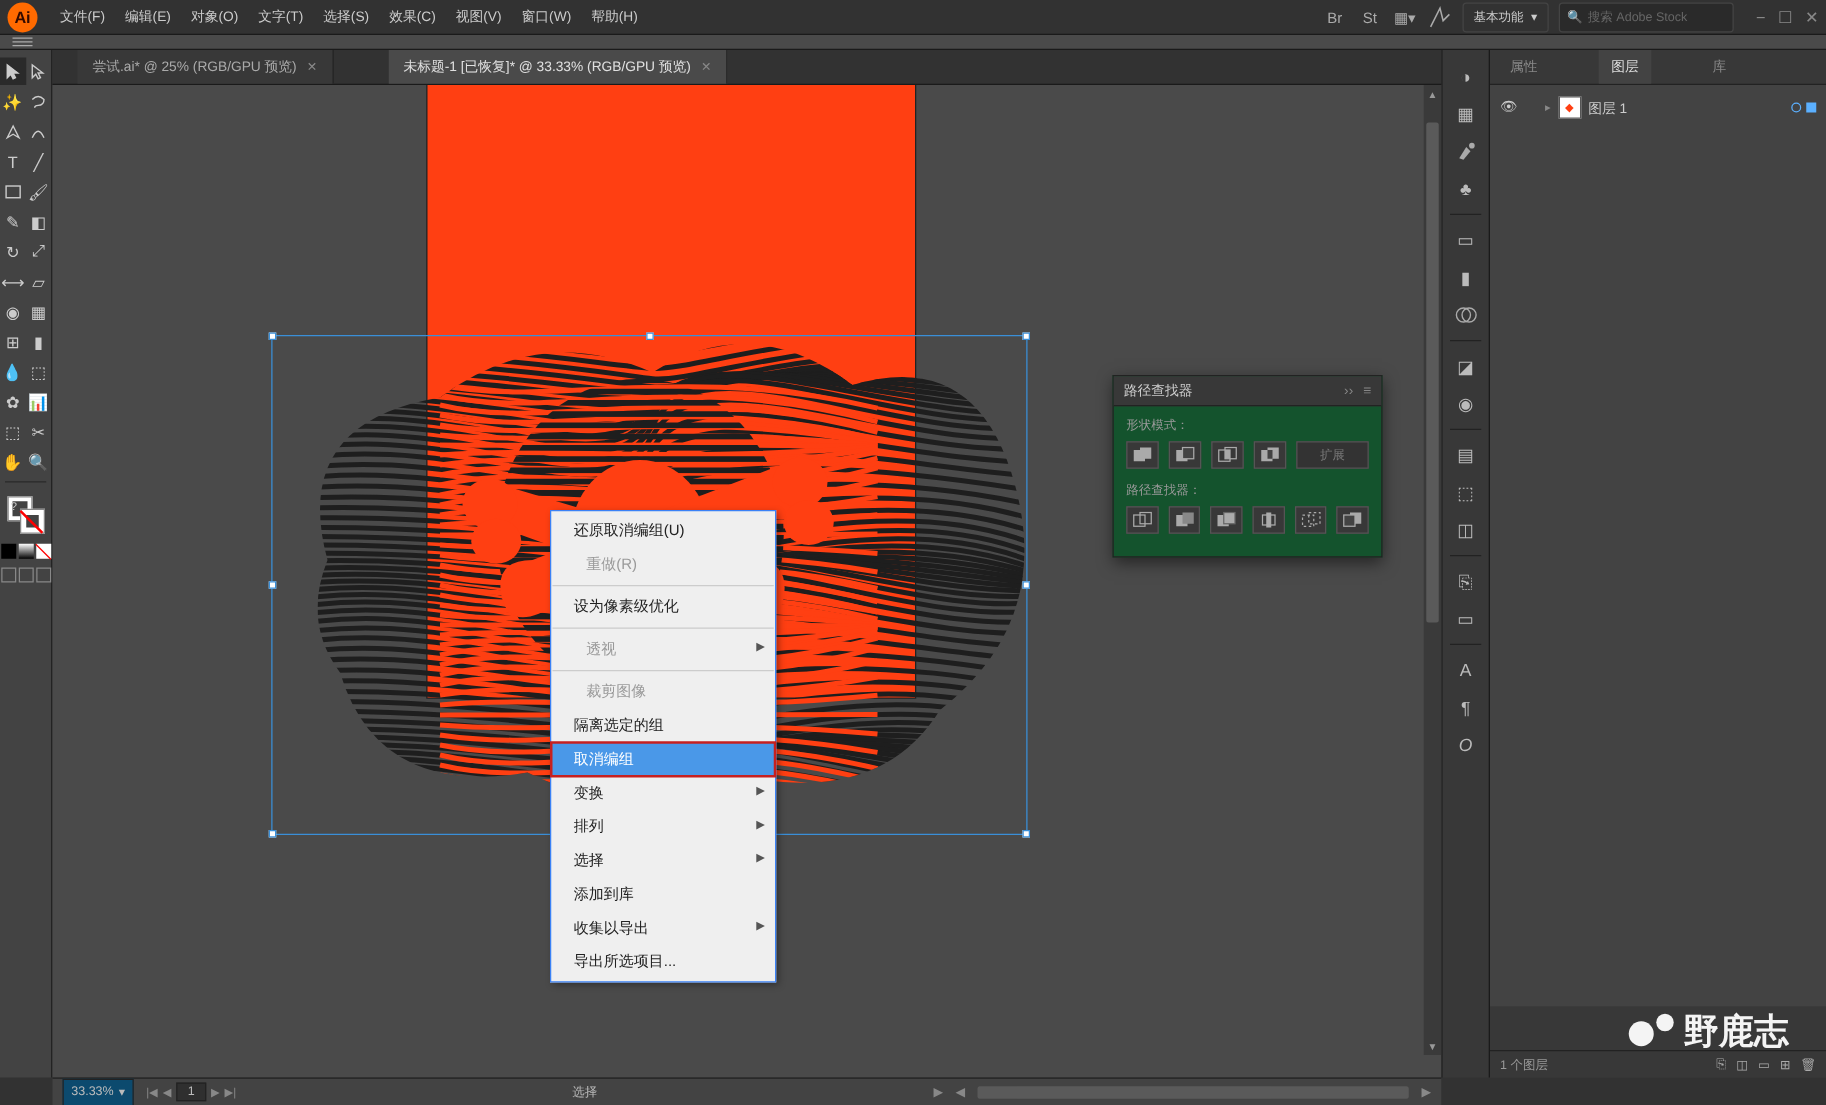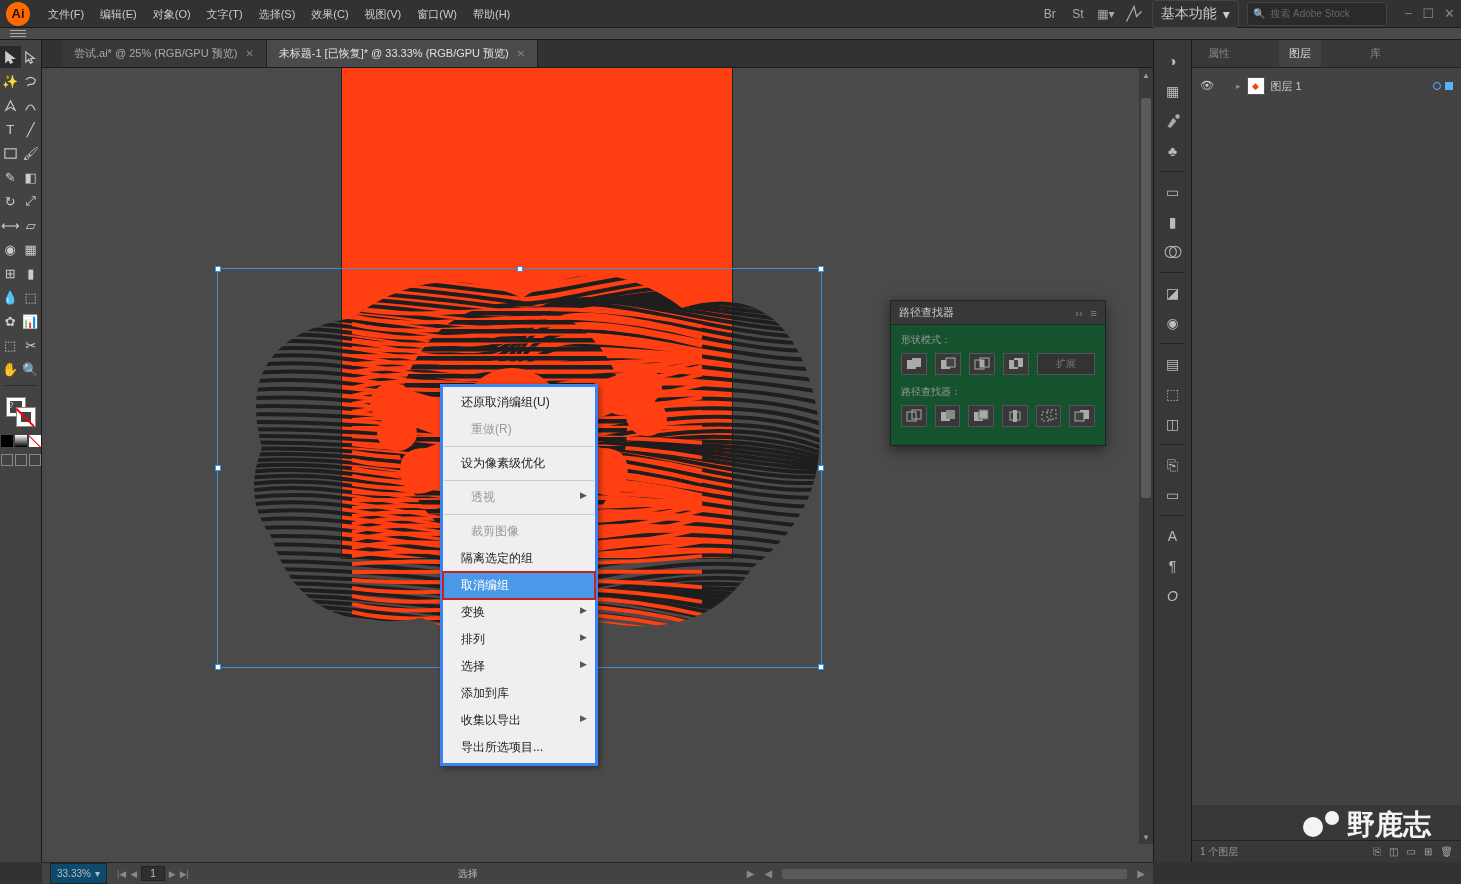--- a/index.html
+++ b/index.html
@@ -4,21 +4,21 @@
 <style>
 * { margin:0; padding:0; box-sizing:border-box; font-family:"Microsoft YaHei",sans-serif; user-select:none; }
 body { width:1461px; height:884px; background:#323232; overflow:hidden; color:#ccc; font-size:11px; position:relative; }
 
 
 .menubar { height:28px; background:#323232; display:flex; align-items:center; padding:0 6px; border-bottom:1px solid #1a1a1a; }
 .logo { width:24px; height:24px; background:#ff6a00; color:#330b00; font-weight:bold; display:flex; align-items:center; justify-content:center; border-radius:12px; font-size:13px; margin-right:10px; }
 .menubar .menu-item { padding:0 8px; line-height:28px; color:#ccc; cursor:default; }
 .menubar-right { margin-left:auto; display:flex; align-items:center; gap:8px; }
 .mb-icon { width:20px; height:20px; display:flex; align-items:center; justify-content:center; color:#aaa; font-size:12px; }
-.workspace-sel { display:flex; align-items:center; gap:6px; padding:4px 8px; border:1px solid #444; border-radius:3px; color:#ccc; font-size:14px; }
+.workspace-sel { display:flex; align-items:center; gap:6px; padding:4px 8px; border:1px solid #444; border-radius:3px; color:#ccc; font-size:10px; }
 .search-stock { width:140px; height:24px; background:#2a2a2a; border:1px solid #444; border-radius:3px; display:flex; align-items:center; padding:0 6px; color:#666; font-size:10px; gap:4px; }
 .win-btns { display:flex; gap:10px; color:#888; font-size:13px; margin-left:10px; }
 
 
 .optbar { height:12px; background:#4a4a4a; border-bottom:1px solid #1a1a1a; display:flex; align-items:center; padding:0 10px; }
 .hamburger { width:16px; display:flex; flex-direction:column; gap:2px; }
 .hamburger span { height:1px; background:#aaa; display:block; }
 
 
 .app-body { display:flex; height:calc(100% - 40px - 22px); }
@@ -34,21 +34,21 @@
 .fill-stroke .stroke-sw::after { content:""; position:absolute; inset:4px; background:#434343; }
 .fill-stroke .none-line { position:absolute; right:3px; bottom:3px; width:18px; height:18px; }
 .fill-stroke .none-line::after { content:""; position:absolute; left:0; top:0; width:140%; height:2px; background:red; transform:rotate(45deg); transform-origin:0 0; }
 .color-row { display:flex; gap:2px; margin-top:4px; }
 .color-row div { width:12px; height:12px; }
 .draw-mode { display:flex; gap:2px; margin-top:5px; }
 .draw-mode div { width:12px; height:12px; border:1px solid #888; }
 
 
 .docarea { flex:1; display:flex; flex-direction:column; background:#323232; position:relative; }
-.tabs { height:28px; background:#323232; display:flex; align-items:flex-end; border-bottom:1px solid #1a1a1a; padding-left:20px; }
+.tabs { height:28px; background:#323232; display:flex; align-items:flex-end; border-bottom:1px solid #1a1a1a; padding-left:20px;gap:44px; }
 .tab { padding:6px 12px; font-size:11px; color:#aaa; background:#383838; border-right:1px solid #222; display:flex; align-items:center; gap:8px; }
 .tab.active { background:#4a4a4a; color:#e0e0e0; }
 .tab .close { color:#888; font-size:10px; }
 .canvas-wrap { flex:1; background:#4a4a4a; position:relative; overflow:hidden; }
 .artboard { position:absolute; left:300px; top:0; width:390px; height:490px; background:#ff3f12; box-shadow:0 0 0 1px #222; }
 .artwork { position:absolute; left:160px; top:150px; width:640px; height:460px; }
 .artwork svg { width:100%; height:100%; }
 .selbox { position:absolute; left:175px; top:200px; width:605px; height:400px; border:1px solid #3a8fd8; }
 .handle { position:absolute; width:6px; height:6px; background:#fff; border:1px solid #3a8fd8; }
 .vscroll { position:absolute; right:0; top:0; width:14px; bottom:18px; background:#3a3a3a; }
@@ -79,21 +79,21 @@
 .pathfinder .pf-head { height:24px; background:#383838; display:flex; align-items:center; padding:0 8px; color:#ccc; font-size:11px; border-bottom:1px solid #222; }
 .pathfinder .pf-head .pf-right { margin-left:auto; display:flex; gap:8px; color:#888; }
 .pathfinder .pf-body { padding:8px 10px; }
 .pathfinder .pf-label { color:#999; font-size:10px; margin-bottom:6px; }
 .pathfinder .pf-row { display:flex; gap:8px; margin-bottom:10px; align-items:center; }
 .pf-btn { width:26px; height:22px; background:#383838; border:1px solid #555; display:flex; align-items:center; justify-content:center; }
 .pf-btn svg { width:16px; height:14px; }
 .pf-expand { flex:1; height:22px; background:#333; border:1px solid #555; color:#777; display:flex; align-items:center; justify-content:center; font-size:10px; }
 
 
-.ctx { position:absolute; left:440px; top:384px; width:158px; background:#efefef; border:3px solid #3b82f6; box-shadow:2px 2px 6px rgba(0,0,0,.4); color:#222; font-size:12px; padding:2px 0; }
+.ctx { position:absolute; left:440px; top:408px; width:181px; background:#efefef; border:1px solid #3b82f6; box-shadow:2px 2px 6px rgba(0,0,0,.4); color:#222; font-size:12px; padding:2px 0; }
 .ctx .ci { padding:5px 18px; position:relative; }
 .ctx .ci.disabled { color:#9a9a9a;padding-left:28px; }
 .ctx .ci.hover { background:#4a98e8; color:#fff; outline:2px solid #c62020; outline-offset:-1px; }
 .ctx .ci .arrow { position:absolute; right:8px; top:6px; font-size:9px; color:#555; }
 .ctx .sep { height:1px; background:#ccc; margin:3px 1px; }
 
 
 .status { position:absolute; left:42px; right:308px; bottom:0; height:22px; background:#434343; border-top:1px solid #222; display:flex; align-items:center; padding:0 8px; gap:10px; color:#bbb; font-size:10px; }
 .zoom-box { background:#0c4a6e; padding:4px 6px; border:1px solid #222; display:flex; align-items:center; gap:4px; }
 .page-ctrl { display:flex; align-items:center; gap:4px; }

